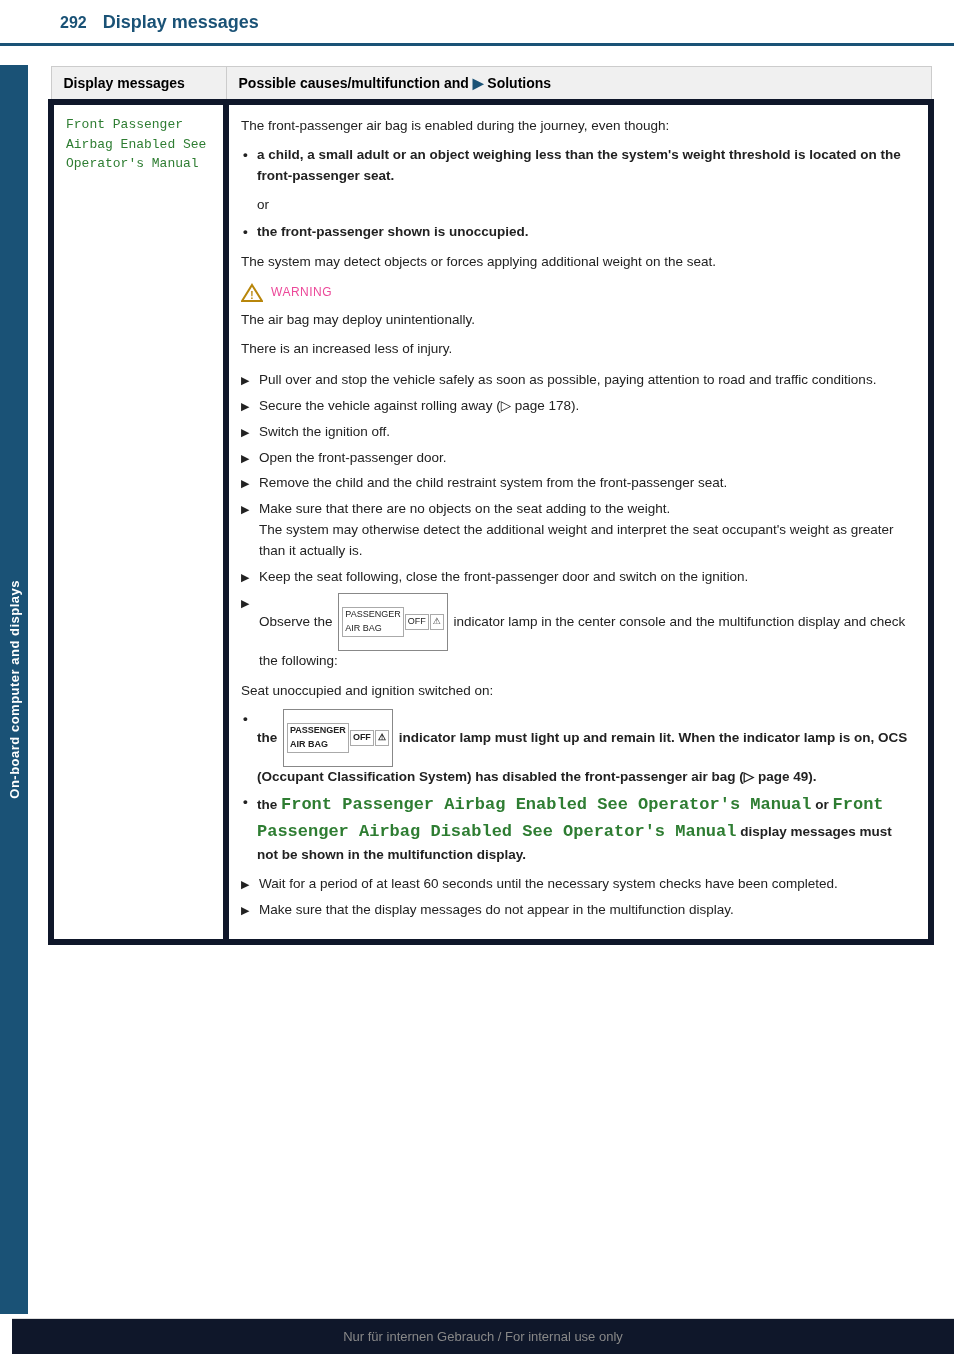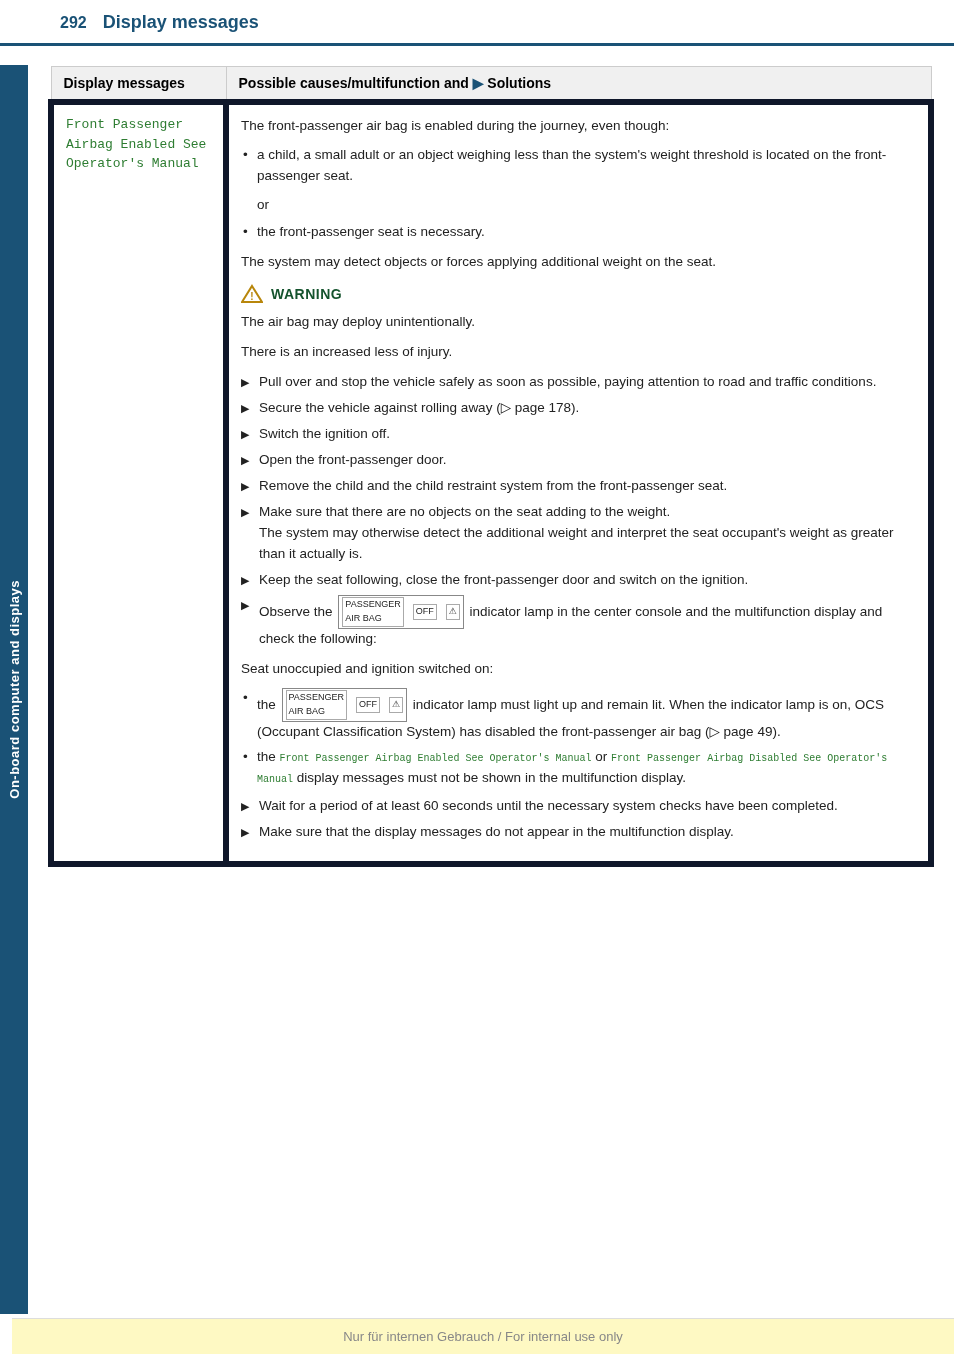--- a/index.html
+++ b/index.html
@@ -110,20 +110,21 @@
     }
 
     .content-text p {
       margin-bottom: 8px;
     }
 
     .bullet-list {
       margin: 6px 0 8px 0;
       padding-left: 0;
       list-style: none;
+      font-weight: bold;
     }
 
     .bullet-list li {
       padding-left: 16px;
       position: relative;
       margin-bottom: 4px;
       line-height: 1.55;
     }
 
     .bullet-list li::before {
@@ -167,71 +168,71 @@
       margin-bottom: 6px;
     }
 
     .warning-triangle {
       display: inline-block;
       width: 22px;
       height: 20px;
     }
 
     .warning-label {
-      font-weight: bold;
-      color: #14532d;
-      font-size: 14px;
+      font-weight: normal;
+      color: #ec4899;
+      font-size: 12px;
       letter-spacing: 0.5px;
     }
 
     
     .indicator-badge {
       display: inline-flex;
       align-items: center;
       border: 1px solid #888;
-      padding: 1px 3px;
+      padding: 13px 3px;
       font-size: 10px;
       font-family: Arial, sans-serif;
-      gap: 9px;
+      gap: 1px;
       vertical-align: middle;
       margin: 0 2px;
       justify-content: center;
     }
 
     .indicator-badge .badge-part {
       border: 1px solid #aaa;
       padding: 0 2px;
       font-size: 9px;
     }
 
     
     .inline-mono {
       font-family: 'Courier New', Courier, monospace;
       color: #2e7d32;
-      font-size: 10px;
+      font-size: 17px;
     }
 
     
     .or-separator {
       margin: 4px 0 4px 16px;
       font-size: 13.5px;
     }
 
     
     .footer {
       position: absolute;
       bottom: 0;
       left: 12px;
       right: 0;
       text-align: center;
       padding: 10px;
       font-size: 13px;
       color: #888;
       border-top: 1px solid #ddd;
-      background: #fef9c3;
+      background: #0f172a;
     }
 
     .th-col1 {
       font-weight: bold;
       font-size: 14px;
     }
 
     .th-col2 {
       font-weight: bold;
       font-size: 14px;
@@ -282,21 +283,21 @@
 
             <p>The front-passenger air bag is enabled during the journey, even though:</p>
 
             <ul class="bullet-list">
               <li>a child, a small adult or an object weighing less than the system's weight threshold is located on the front-passenger seat.</li>
             </ul>
 
             <div class="or-separator">or</div>
 
             <ul class="bullet-list">
-              <li>the front-passenger seat is necessary.</li>
+              <li>the front-passenger shown is unoccupied.</li>
             </ul>
 
             <p>The system may detect objects or forces applying additional weight on the seat.</p>
 
             <div class="warning-block">
               <div class="warning-header">
                 <span class="warning-triangle">
                   <svg viewBox="0 0 22 20" width="22" height="20">
                     <polygon points="11,2 21,18 1,18" fill="none" stroke="#b8860b" stroke-width="2"></polygon>
                     <text x="11" y="16" text-anchor="middle" font-size="10" fill="#b8860b" font-weight="bold">!</text>

